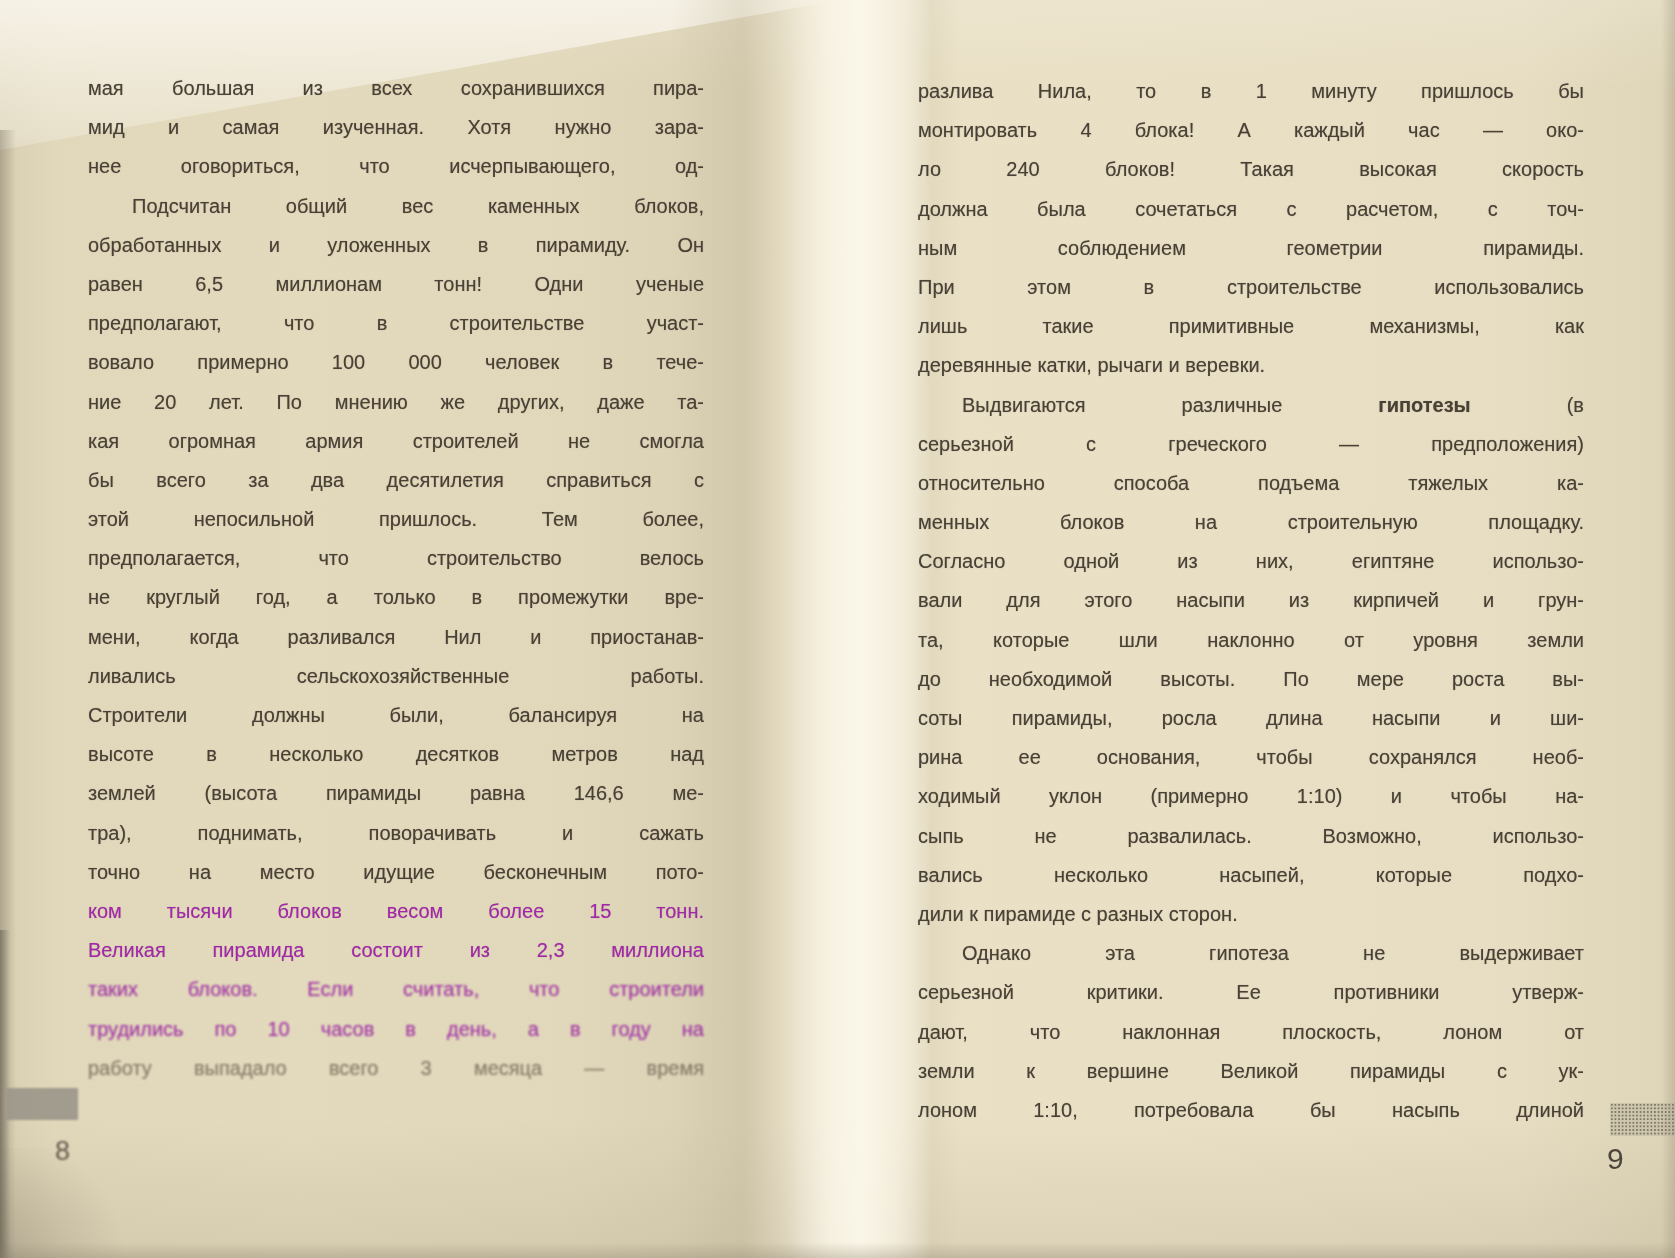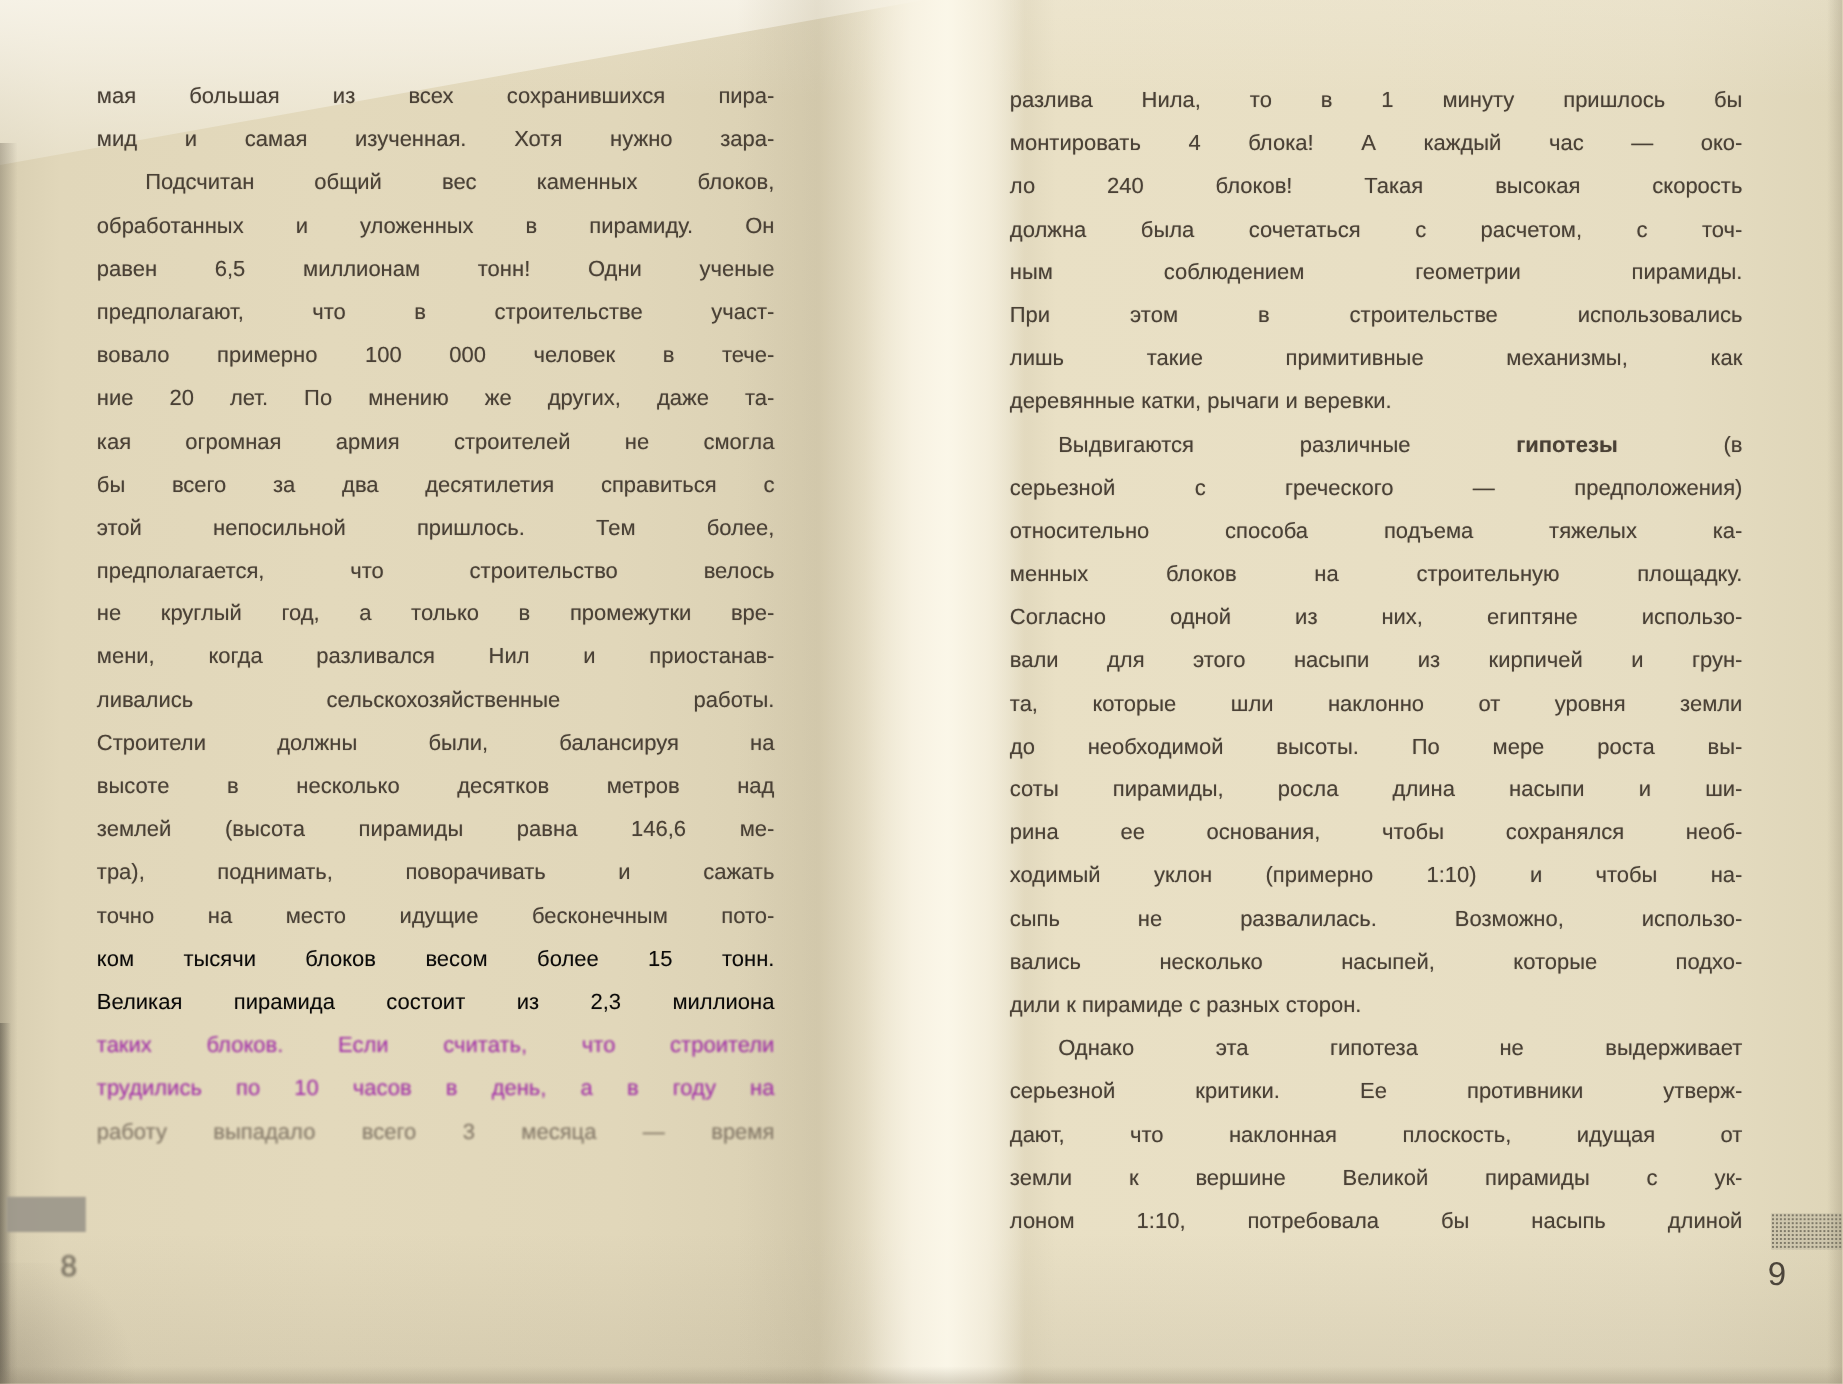--- a/index.html
+++ b/index.html
@@ -70,21 +70,21 @@
   }
   .tb-left{left:88px;top:69px;width:616px;}
   .tb-right{left:918px;top:72px;width:666px;}
   .line{
     height:39.2px;line-height:39.2px;white-space:normal;
     text-align:justify;text-align-last:justify;
   }
   .line.end{text-align-last:left;}
   .line.ind{text-indent:44px;}
   .line b{font-weight:bold;}
-  .line.fade1{color:#000000;opacity:.95;filter:blur(.3px);}
+  .line.fade1{color:#a21caf;opacity:.95;filter:blur(.3px);}
   .line.fade2{color:#a21caf;opacity:.88;filter:blur(.8px);}
   .line.fade3{color:#786c5d;opacity:.82;filter:blur(1.2px);}
   .page-number{position:absolute;color:#4c453b;}
   .pn-left{left:55px;top:1136px;font-size:27px;filter:blur(1.3px);opacity:.85;}
   .pn-right{left:1607px;top:1142px;font-size:30px;}
   .tab{position:absolute;}
   .tab-left{
     left:6px;top:1088px;width:72px;height:32px;
     background:#9b968a;filter:blur(1.2px);opacity:.9;
   }
@@ -105,20 +105,21 @@
   <div class="spine-shade"></div>
   <div class="edge-left"></div>
   <div class="edge-left-dark"></div>
   <div class="corner-bl"></div>
   <div class="edge-right"></div>
   <div class="edge-bottom"></div>
 
   <div class="text-block tb-left" id="left-lines">
       <div class="line">мая большая из всех сохранившихся пира-</div>
       <div class="line">мид и самая изученная. Хотя нужно зара-</div>
+      <div class="line">нее оговориться, что исчерпывающего, од-</div>
       <div class="line ind">Подсчитан общий вес каменных блоков,</div>
       <div class="line">обработанных и уложенных в пирамиду. Он</div>
       <div class="line">равен 6,5 миллионам тонн! Одни ученые</div>
       <div class="line">предполагают, что в строительстве участ-</div>
       <div class="line">вовало примерно 100 000 человек в тече-</div>
       <div class="line">ние 20 лет. По мнению же других, даже та-</div>
       <div class="line">кая огромная армия строителей не смогла</div>
       <div class="line">бы всего за два десятилетия справиться с</div>
       <div class="line">этой непосильной пришлось. Тем более,</div>
       <div class="line">предполагается, что строительство велось</div>
@@ -154,21 +155,21 @@
       <div class="line">та, которые шли наклонно от уровня земли</div>
       <div class="line">до необходимой высоты. По мере роста вы-</div>
       <div class="line">соты пирамиды, росла длина насыпи и ши-</div>
       <div class="line">рина ее основания, чтобы сохранялся необ-</div>
       <div class="line">ходимый уклон (примерно 1:10) и чтобы на-</div>
       <div class="line">сыпь не развалилась. Возможно, использо-</div>
       <div class="line">вались несколько насыпей, которые подхо-</div>
       <div class="line end">дили к пирамиде с разных сторон.</div>
       <div class="line ind">Однако эта гипотеза не выдерживает</div>
       <div class="line">серьезной критики. Ее противники утверж-</div>
-      <div class="line">дают, что наклонная плоскость, идущая от</div>
+      <div class="line">дают, что наклонная плоскость, лоном от</div>
       <div class="line">земли к вершине Великой пирамиды с ук-</div>
       <div class="line">лоном 1:10, потребовала бы насыпь длиной</div>
     </div>
 
   <div class="tab tab-left"></div>
   <div class="tab tab-right"></div>
 
   <div class="page-number pn-left">8</div>
   <div class="page-number pn-right">9</div>
 </div>

